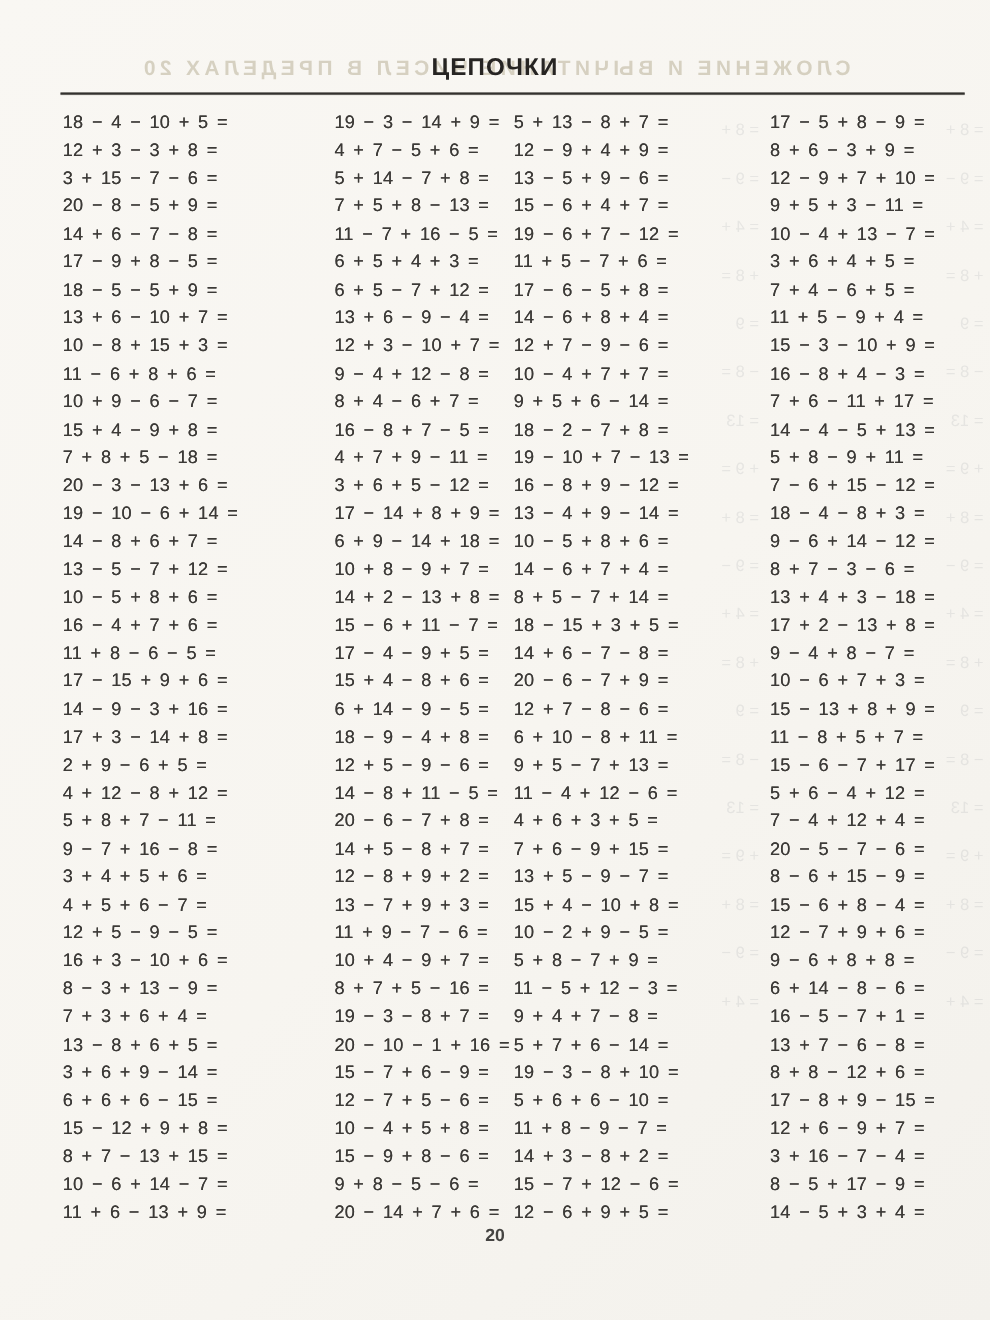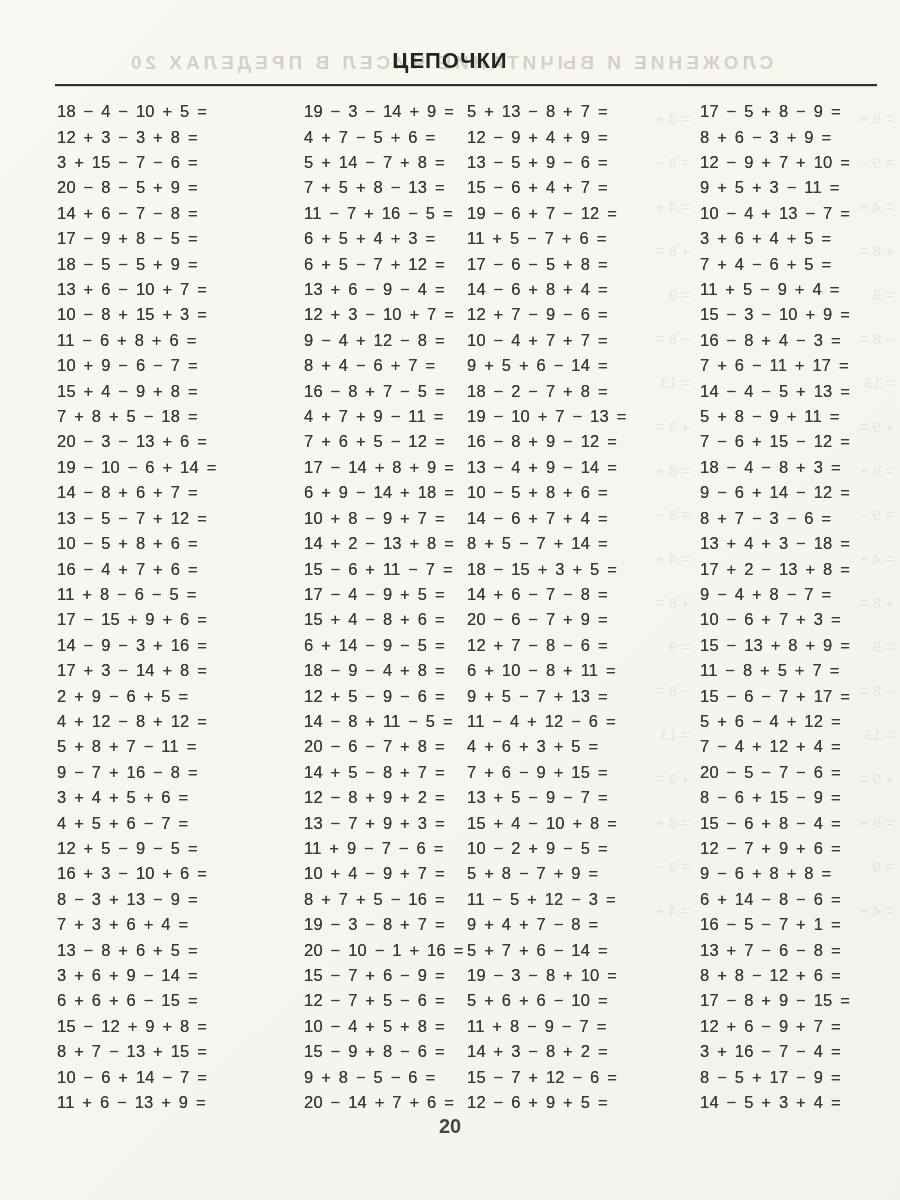--- a/index.html
+++ b/index.html
@@ -62,21 +62,21 @@
   .strip-a{left:610px;width:80px;}
   .strip-b{left:852px;width:42px;}
   .ghost-frag{
     font-size:15px;color:rgba(130,135,145,0.14);
     filter:blur(0.4px);
     white-space:nowrap;
   }
   .page-number{
     position:absolute;top:1115px;left:0;width:100%;
     text-align:center;
-    font-size:20px;font-weight:bold;color:#454442;
+    font-size:16px;font-weight:bold;color:#454442;
   }
 </style>
 </head>
 <body>
 
 <div class="page">
 
   <div class="ghost-header">СЛОЖЕНИЕ И ВЫЧИТАНИЕ ЧИСЕЛ В ПРЕДЕЛАХ 20</div>
 
   <h1 class="title">ЦЕПОЧКИ</h1>
@@ -176,21 +176,21 @@
         <div class="eq">7 + 5 + 8 − 13 =</div>
         <div class="eq">11 − 7 + 16 − 5 =</div>
         <div class="eq">6 + 5 + 4 + 3 =</div>
         <div class="eq">6 + 5 − 7 + 12 =</div>
         <div class="eq">13 + 6 − 9 − 4 =</div>
         <div class="eq">12 + 3 − 10 + 7 =</div>
         <div class="eq">9 − 4 + 12 − 8 =</div>
         <div class="eq">8 + 4 − 6 + 7 =</div>
         <div class="eq">16 − 8 + 7 − 5 =</div>
         <div class="eq">4 + 7 + 9 − 11 =</div>
-        <div class="eq">7 + 6 + 5 − 12 =</div>
+        <div class="eq">3 + 6 + 5 − 12 =</div>
         <div class="eq">17 − 14 + 8 + 9 =</div>
         <div class="eq">6 + 9 − 14 + 18 =</div>
         <div class="eq">10 + 8 − 9 + 7 =</div>
         <div class="eq">14 + 2 − 13 + 8 =</div>
         <div class="eq">15 − 6 + 11 − 7 =</div>
         <div class="eq">17 − 4 − 9 + 5 =</div>
         <div class="eq">15 + 4 − 8 + 6 =</div>
         <div class="eq">6 + 14 − 9 − 5 =</div>
         <div class="eq">18 − 9 − 4 + 8 =</div>
         <div class="eq">12 + 5 − 9 − 6 =</div>

